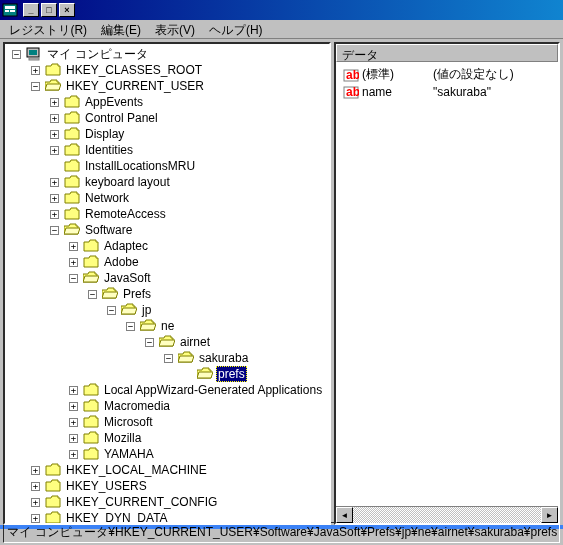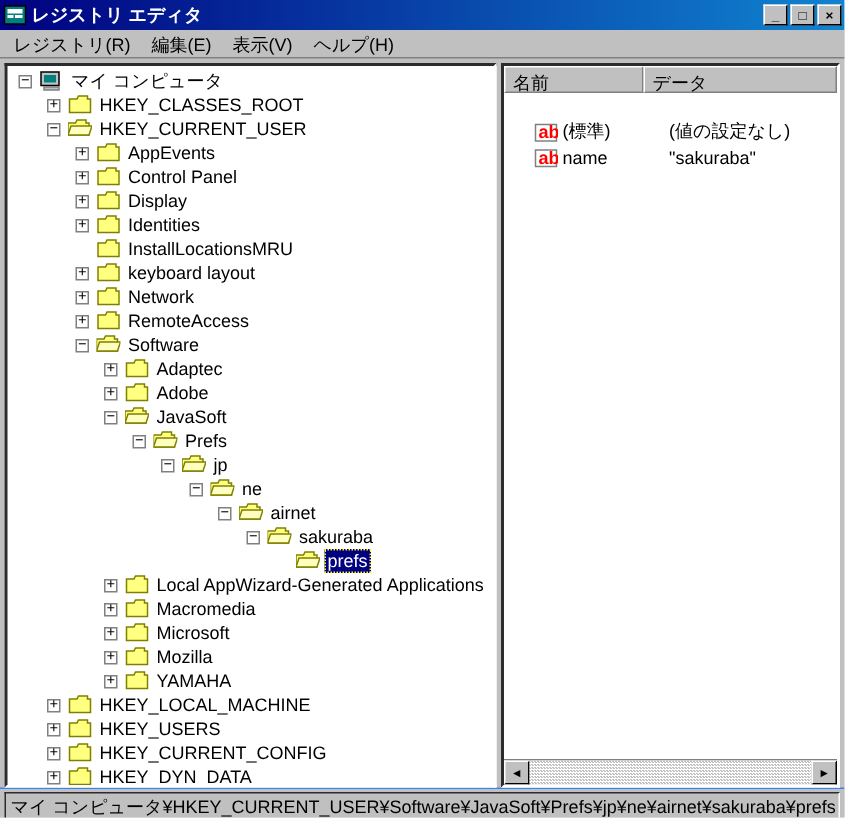--- a/index.html
+++ b/index.html
@@ -26,48 +26,47 @@
 .exp .box { width: 9px; height: 9px; border: 1px solid #808080; background: #fff; display: flex; align-items: center; justify-content: center; font-size: 9px; line-height: 1; font-family: monospace; color: #000; }
 .folder { width: 16px; height: 14px; margin-right: 3px; flex-shrink: 0; }
 .folder svg { display: block; }
 .lbl { padding: 12px 2px; }
 .lbl.sel { background: #000080; color: #fff; border: 1px dotted #ff0; padding: 0 1px; }
 
 .lv-head { display: flex; background: #c0c0c0; height: 18px; flex-shrink: 0; }
 .lv-head .col { border: 1px solid #fff; border-right-color: #808080; border-bottom-color: #808080; padding: 2px 5px; }
 .lv-head .col.name { flex: 0 0 93px; }
 .lv-head .col.data { flex: 1; }
-.lv-body { flex: 1; overflow: auto; background: #fff; padding: 17px; }
+.lv-body { flex: 1; overflow: auto; background: #fff; padding: 4px; }
 .lv-row { display: flex; align-items: center; height: 17px; }
 .lv-row .icon { width: 16px; height: 16px; margin: 0 3px; flex-shrink: 0; }
 .lv-row .name { flex: 0 0 71px; }
 .lv-row .data { flex: 1; }
 
 .hscroll { height: 17px; background: #c0c0c0; display: flex; border-top: 1px solid #808080; }
 .hscroll .sbtn { width: 17px; height: 16px; background: #c0c0c0; border: 1px solid #fff; border-right-color: #000; border-bottom-color: #000; display: flex; align-items: center; justify-content: center; font-size: 8px; }
 .hscroll .track { flex: 1; background: repeating-conic-gradient(#c0c0c0 0% 25%, #fff 0% 50%) 50% / 2px 2px; }
 
-.statusbar { height: 20px; background: #c0c0c0; border-top: 1px solid #3b82f6; display: flex; align-items: flex-start; padding: 2px 3px; }
+.statusbar { height: 20px; background: #c0c0c0; border-top: 4px solid #3b82f6; display: flex; align-items: flex-end; padding: 2px 3px; }
 .statusbar .cell { border: 1px inset #808080; border-top-color: #808080; border-left-color: #808080; border-right-color: #fff; border-bottom-color: #fff; padding: 1px 3px; flex: 1; white-space: nowrap; overflow: hidden; }
 
 .computer-icon svg, .reg-icon svg { display: block; }
 </style>
 </head>
 <body>
 
 <div class="titlebar">
   <span class="icon reg-icon">
     <svg width="16" height="16">
         <rect x="1" y="2" width="14" height="12" fill="#008080" stroke="#000"></rect>
         <rect x="3" y="4" width="10" height="3" fill="#fff"></rect>
         <rect x="3" y="8" width="4" height="2" fill="#fff"></rect>
         <rect x="8" y="8" width="5" height="2" fill="#fff"></rect>
       </svg>
   </span>
-  <span class="title">レジストリ エディタ</span>
   <div class="btns">
     <div class="btn">_</div>
     <div class="btn">□</div>
     <div class="btn">×</div>
   </div>
 </div>
 
 <div class="menubar">
   <span>レジストリ(R)</span>
   <span>編集(E)</span>
@@ -509,21 +508,20 @@
             </svg>
           </span>
           <span class="lbl">HKEY_DYN_DATA</span>
         </div>
 
     </div>
   </div>
 
   <div class="pane rightpane">
     <div class="lv-head">
-      <div class="col name">名前</div>
       <div class="col data">データ</div>
     </div>
     <div class="lv-body">
       <div class="lv-row">
         <span class="icon"><svg width="16" height="16">
               <rect x="1" y="3" width="14" height="11" fill="#fff" stroke="#808080"></rect>
               <text x="3" y="12" font-size="9" fill="#ff0000" font-weight="bold">ab</text>
             </svg></span>
         <span class="name">(標準)</span>
         <span class="data">(値の設定なし)</span>

